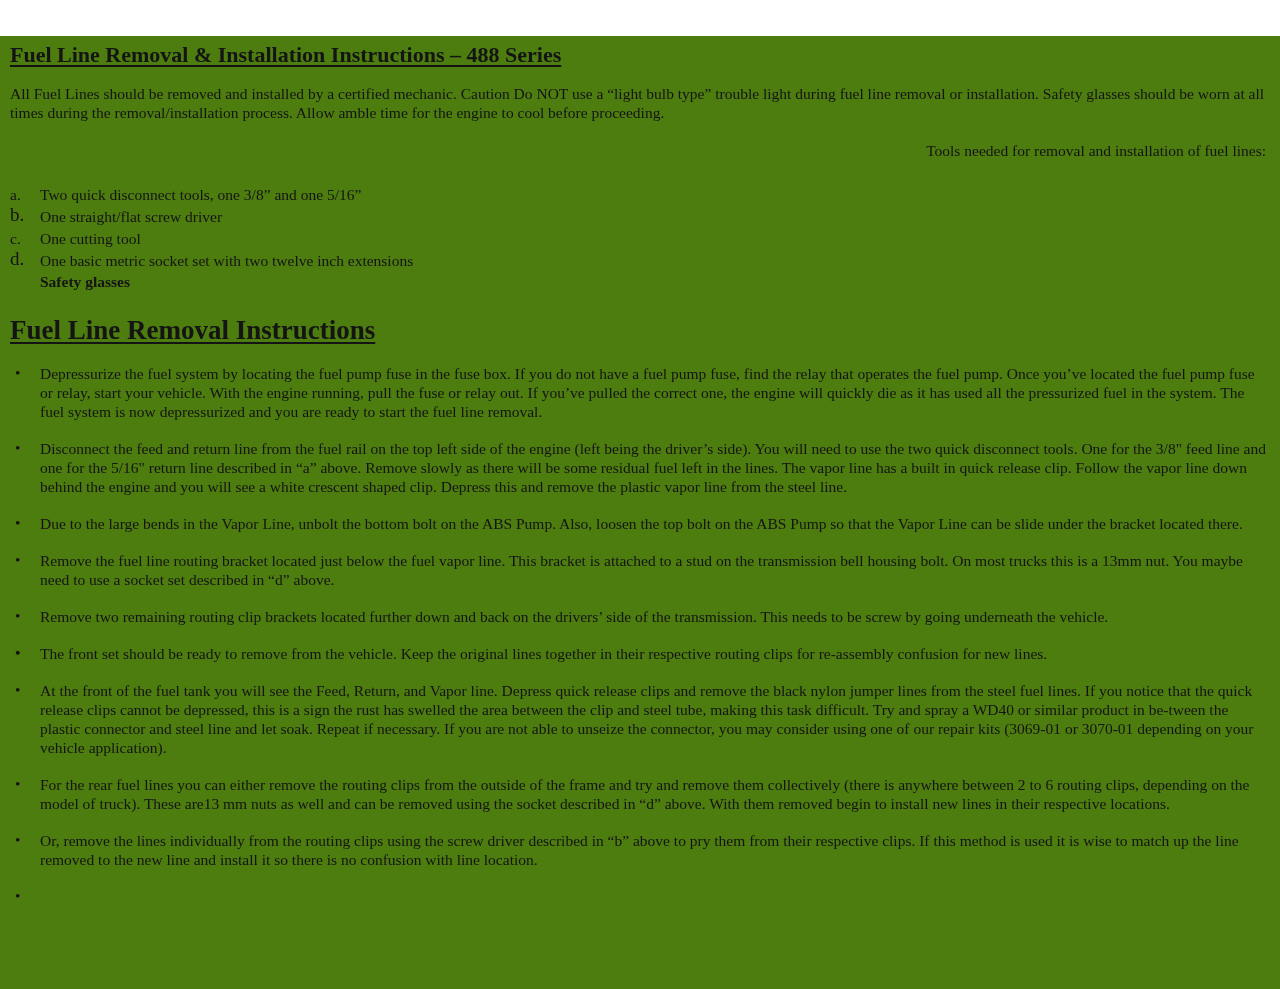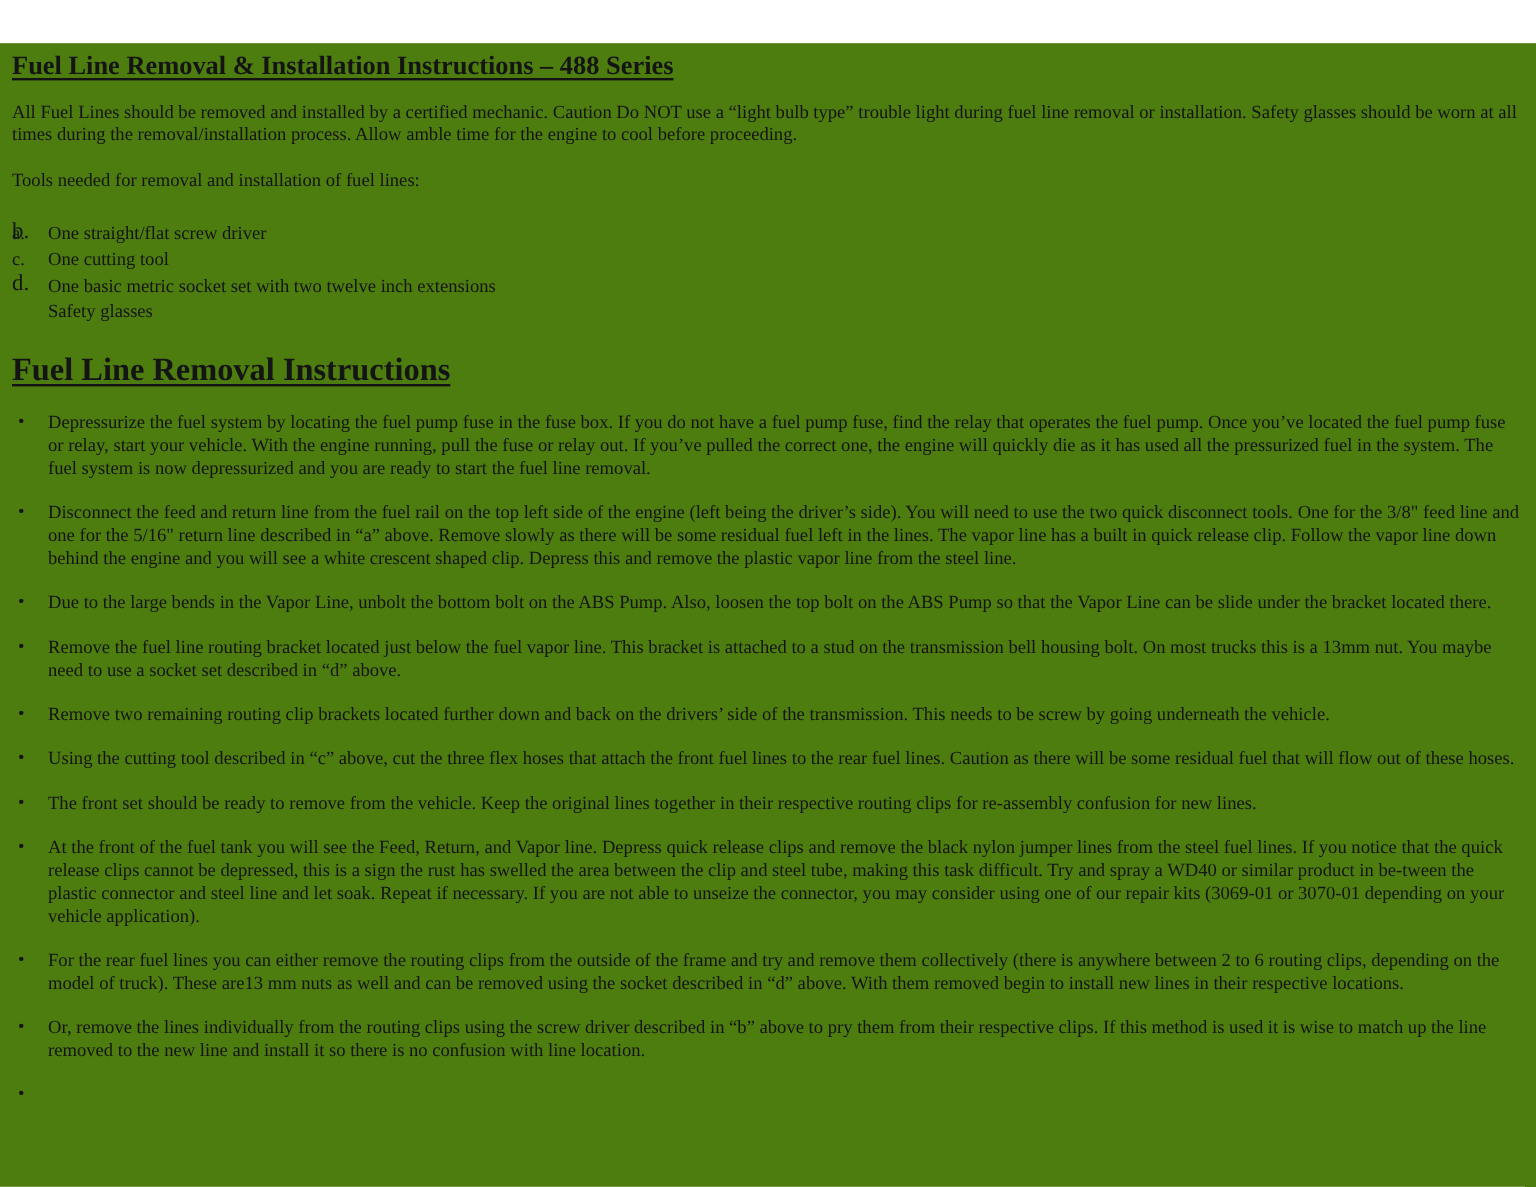--- a/index.html
+++ b/index.html
@@ -20,26 +20,26 @@
     font-size: 22px;
     line-height: 27px;
     font-weight: bold;
     margin: 2px 0 0 0;
     text-decoration: underline;
     text-decoration-thickness: 2px;
     text-underline-offset: 3px;
     display: inline-block;
   }
   .intro { margin: 16px 0 0 0; }
-  .tools-heading { margin: 19px 0 0 0; }
+  .tools-heading { margin: 19px 0 0 0; text-align: right; }
   ol.tools-list { list-style: none; margin: 25px 0 0 0; padding: 0; }
   ol.tools-list li { position: relative; padding-left: 30px; margin-bottom: 3px; }
   ol.tools-list .marker { position: absolute; left: 0; top: 0; }
   ol.tools-list li:nth-child(even) .marker { font-size: 19px; top: -2px; }
-  .tool-extra { margin-top: 2px; }
+  .tool-extra { margin-top: 2px; font-weight: bold; }
   h2.section-title {
     font-size: 27px;
     line-height: 26px;
     font-weight: bold;
     margin: 23px 0 0 0;
     text-decoration: underline;
     text-decoration-thickness: 2px;
     text-underline-offset: 3px;
     display: inline-block;
   }
@@ -54,20 +54,21 @@
 
   <h1 class="doc-title">Fuel Line Removal &amp; Installation Instructions – 488 Series</h1>
 
   <p class="intro">All Fuel Lines should be removed and installed by a certified mechanic. Caution Do NOT use a “light bulb type” trouble light during fuel line removal or installation. Safety glasses should be worn at all times during the removal/installation process. Allow amble time for the engine to cool before proceeding.</p>
 
   <p class="tools-heading">Tools needed for removal and installation of fuel lines:</p>
 
   <ol class="tools-list">
     <li>
       <span class="marker">a.</span>
+      <span class="tool-text">Two quick disconnect tools, one 3/8” and one 5/16”</span>
     </li>
     <li>
       <span class="marker">b.</span>
       <span class="tool-text">One straight/flat screw driver</span>
     </li>
     <li>
       <span class="marker">c.</span>
       <span class="tool-text">One cutting tool</span>
     </li>
     <li>
@@ -95,21 +96,20 @@
     <li>
       <span class="bullet">•</span>
       <span class="bullet-text">Remove the fuel line routing bracket located just below the fuel vapor line. This bracket is attached to a stud on the transmission bell housing bolt. On most trucks this is a 13mm nut. You maybe need to use a socket set described in “d” above.</span>
     </li>
     <li>
       <span class="bullet">•</span>
       <span class="bullet-text">Remove two remaining routing clip brackets located further down and back on the drivers’ side of the transmission. This needs to be screw by going underneath the vehicle.</span>
     </li>
     <li>
       <span class="bullet">•</span>
-      <span class="bullet-text">Using the cutting tool described in “c” above, cut the three flex hoses that attach the front fuel lines to the rear fuel lines. Caution as there will be some residual fuel that will flow out of these hoses.</span>
     </li>
     <li>
       <span class="bullet">•</span>
       <span class="bullet-text">The front set should be ready to remove from the vehicle. Keep the original lines together in their respective routing clips for re-assembly confusion for new lines.</span>
     </li>
     <li>
       <span class="bullet">•</span>
       <span class="bullet-text">At the front of the fuel tank you will see the Feed, Return, and Vapor line. Depress quick release clips and remove the black nylon jumper lines from the steel fuel lines. If you notice that the quick release clips cannot be depressed, this is a sign the rust has swelled the area between the clip and steel tube, making this task difficult. Try and spray a WD40 or similar product in be-tween the plastic connector and steel line and let soak. Repeat if necessary. If you are not able to unseize the connector, you may consider using one of our repair kits (3069-01 or 3070-01 depending on your vehicle application).</span>
     </li>
     <li>

